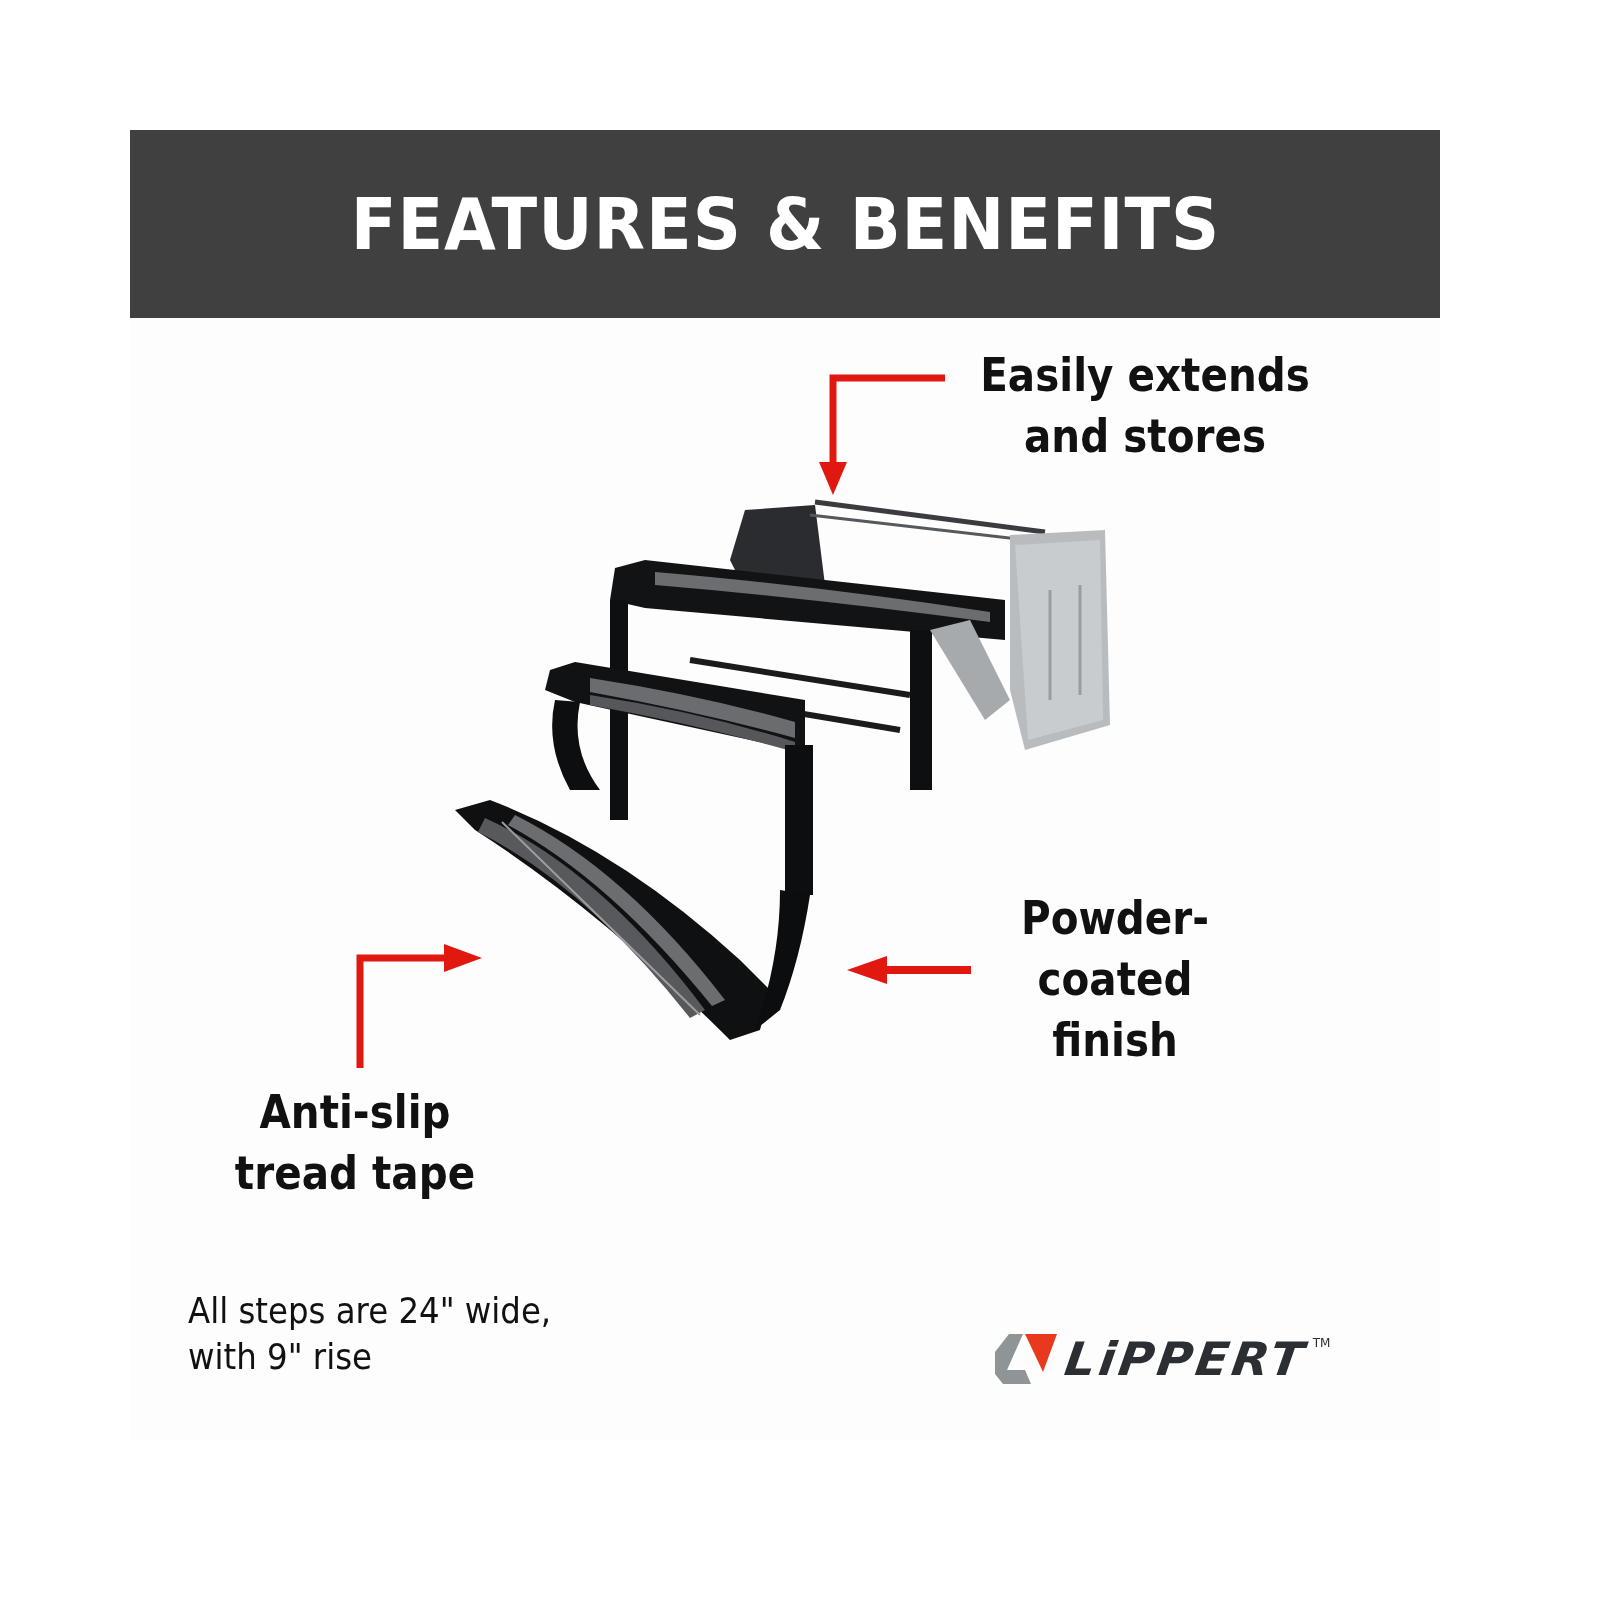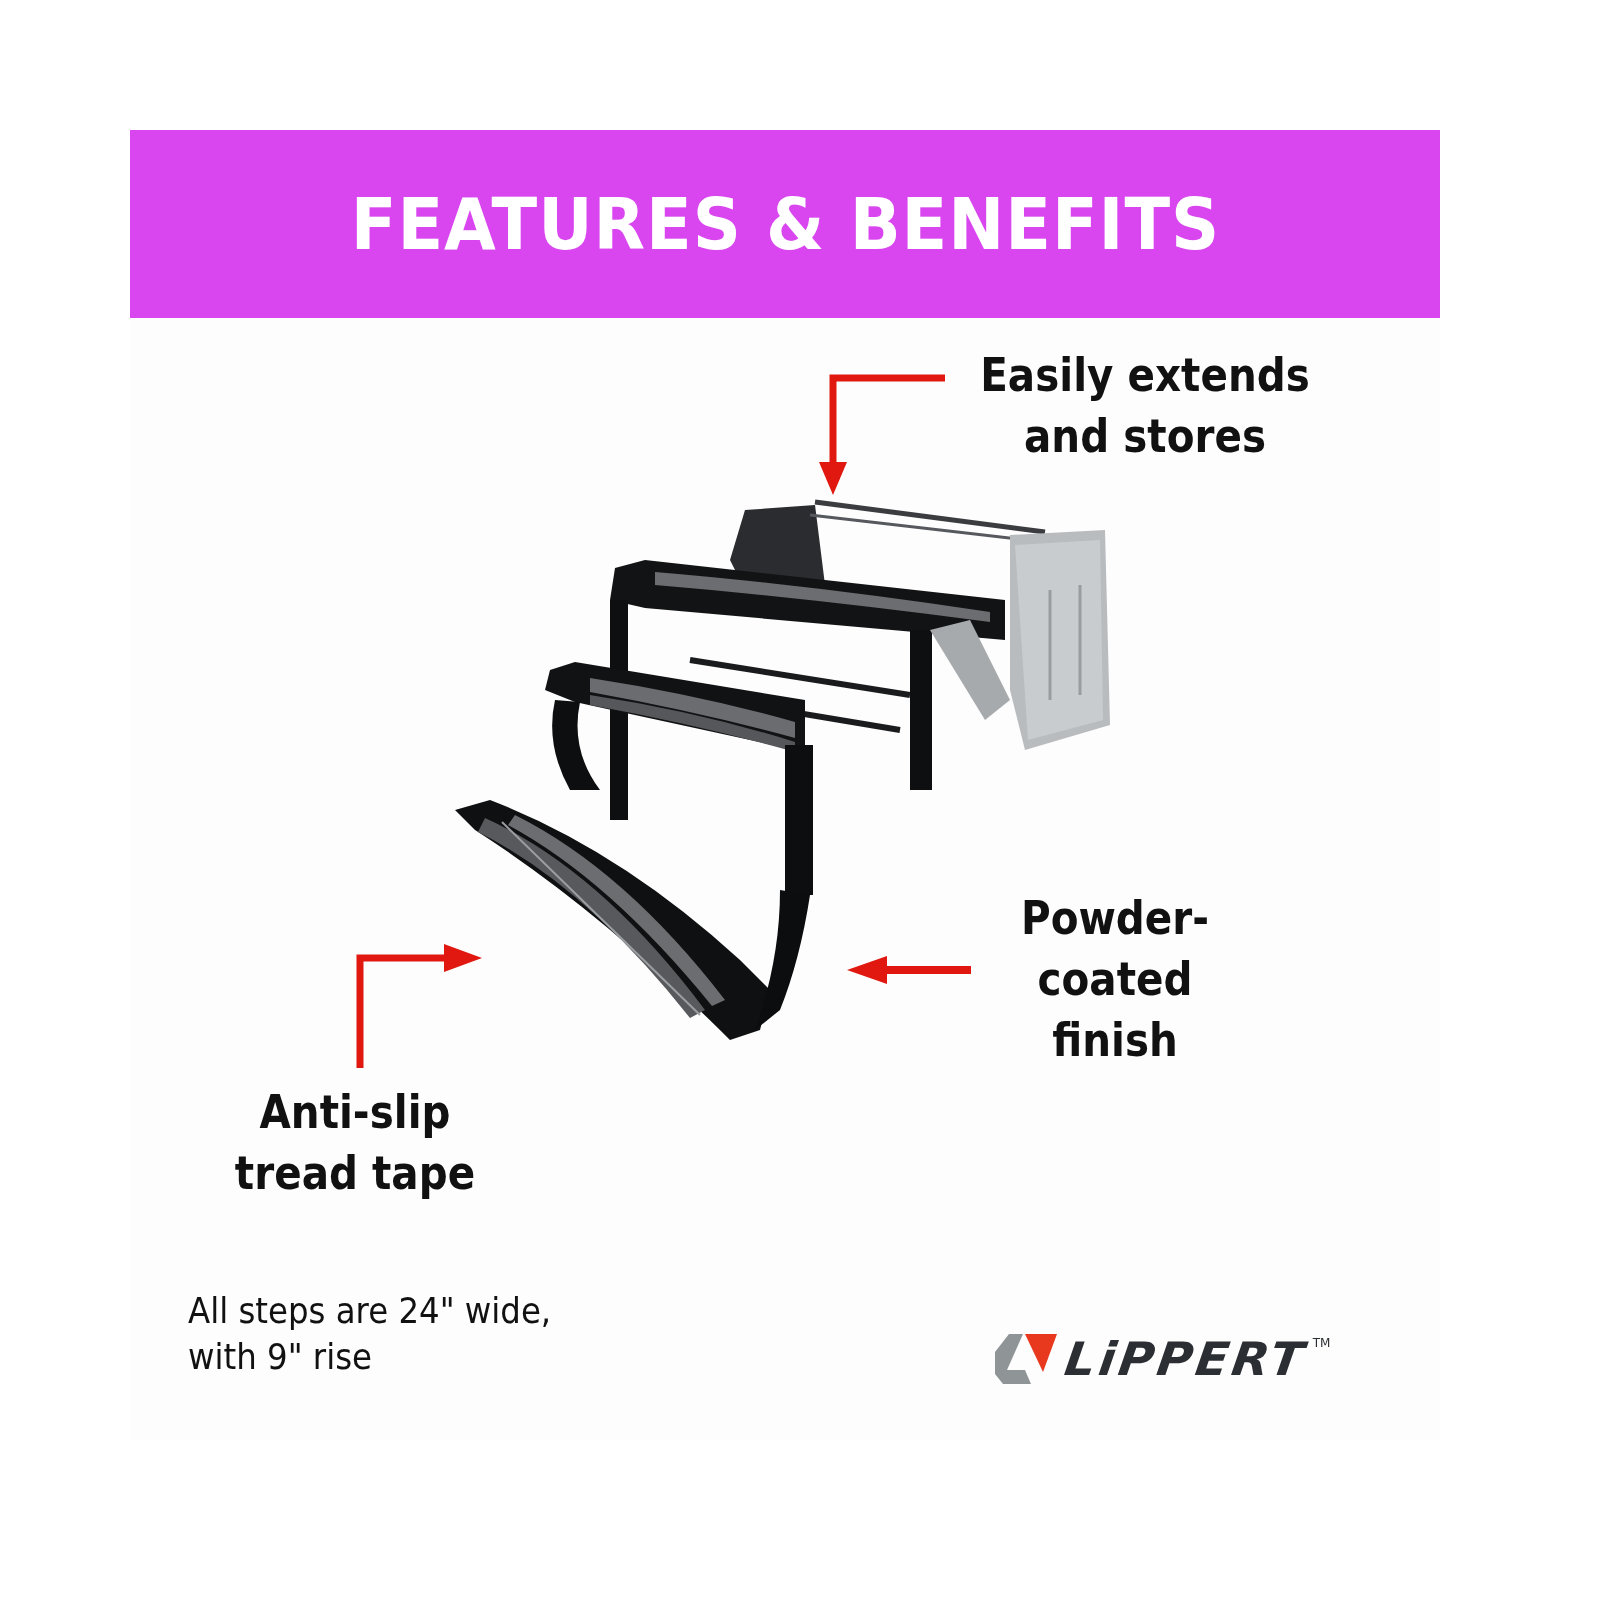--- a/index.html
+++ b/index.html
@@ -1,20 +1,20 @@
 <!DOCTYPE html>
 <html><head>
 <meta charset="utf-8">
 <style>
   html, body { margin: 0; padding: 0; background: #ffffff; }
   body { width: 1600px; height: 1600px; position: relative; overflow: hidden;
          font-family: "DejaVu Sans", sans-serif; color: #111111; }
   .canvas { position: absolute; left: 130px; top: 130px; width: 1310px; height: 1310px; background: #fdfdfd; }
   .banner { position: absolute; left: 130px; top: 130px; width: 1310px; height: 188px;
-            background: #d946ef; display: flex; align-items: center; justify-content: center; }
+            background: #404040; display: flex; align-items: center; justify-content: center; }
   .banner-title { color: #ffffff; font-family: "DejaVu Sans", sans-serif; font-weight: bold;
                   font-size: 72px; letter-spacing: 1px; transform: scaleX(0.93); }
   .callout { position: absolute; font-weight: bold; font-size: 46px; line-height: 61px;
              text-align: center; color: #111111; font-family: "DejaVu Sans", sans-serif;
              transform: scaleX(0.88); transform-origin: center top; }
   .co-extends { left: 925px; top: 345px; width: 440px; }
   .co-powder { left: 960px; top: 888px; width: 310px; }
   .co-antislip { left: 190px; top: 1082px; width: 330px; }
   .footnote { position: absolute; left: 188px; top: 1288px; font-size: 36px; line-height: 46px;
               color: #111111; transform: scaleX(0.9); transform-origin: left top; }

